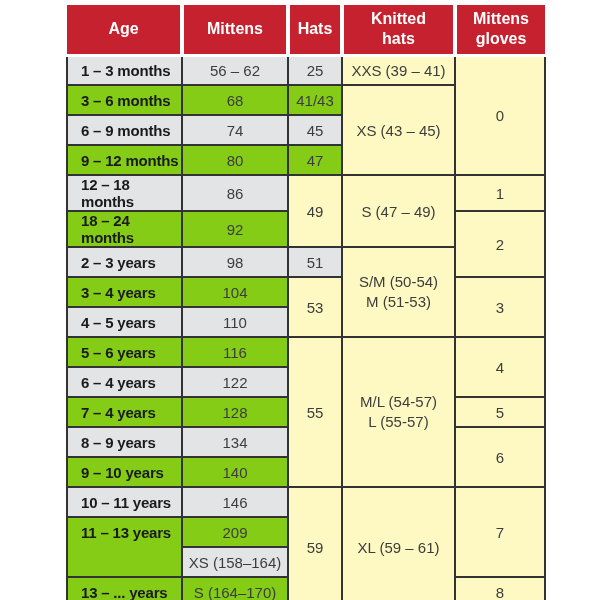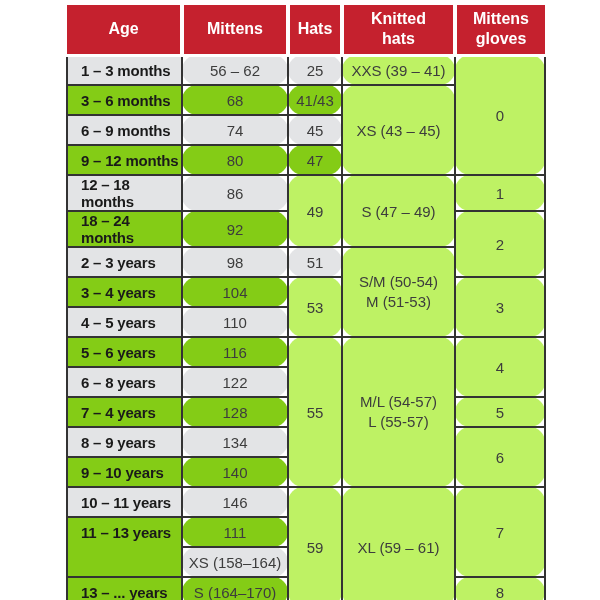--- a/index.html
+++ b/index.html
@@ -45,24 +45,24 @@
     vertical-align: middle;
     color: #3d3d3d;
   }
   td.age {
     text-align: left;
     padding-left: 13px;
     font-weight: bold;
     color: #1a1a1a;
     letter-spacing: -0.2px;
   }
-  td.val { text-align: center; border-radius: 15px; }
+  td.val { text-align: center; }
   td.gray   { background: #E3E4E6; }
   td.light  { background: #84cc16; }
-  td.merged { background: #bef264; }
+  td.merged { background: #fef9c3; }
   td.vtop   { vertical-align: top; line-height: 30px; }
   .knit-lines {
     display: inline-block;
     text-align: center;
     white-space: pre-line;
     line-height: 1.35;
   }
 </style>
 </head>
 <body>
@@ -142,21 +142,21 @@
       </tr>
       <tr class="r">
         <td class="age light">5 – 6 years</td>
         <td class="val light">116</td>
         <td class="val merged" rowspan="5">55</td>
         <td class="val merged" rowspan="5"><span class="knit-lines">M/L (54-57)
 L (55-57)</span></td>
         <td class="val merged" rowspan="2">4</td>
       </tr>
       <tr class="r">
-        <td class="age gray">6 – 8 years</td>
+        <td class="age gray">6 – 4 years</td>
         <td class="val gray">122</td>
       </tr>
       <tr class="r">
         <td class="age light">7 – 4 years</td>
         <td class="val light">128</td>
         <td class="val merged">5</td>
       </tr>
       <tr class="r">
         <td class="age gray">8 – 9 years</td>
         <td class="val gray">134</td>
@@ -168,21 +168,21 @@
       </tr>
       <tr class="r">
         <td class="age gray">10 – 11 years</td>
         <td class="val gray">146</td>
         <td class="val merged" rowspan="4">59</td>
         <td class="val merged" rowspan="4">XL (59 – 61)</td>
         <td class="val merged" rowspan="3">7</td>
       </tr>
       <tr class="r">
         <td class="age light vtop" rowspan="2">11 – 13 years</td>
-        <td class="val light">111</td>
+        <td class="val light">209</td>
       </tr>
       <tr class="r">
         <td class="val gray">XS (158–164)</td>
       </tr>
       <tr class="r">
         <td class="age light">13 – ... years</td>
         <td class="val light">S (164–170)</td>
         <td class="val merged">8</td>
       </tr>
     </tbody>

